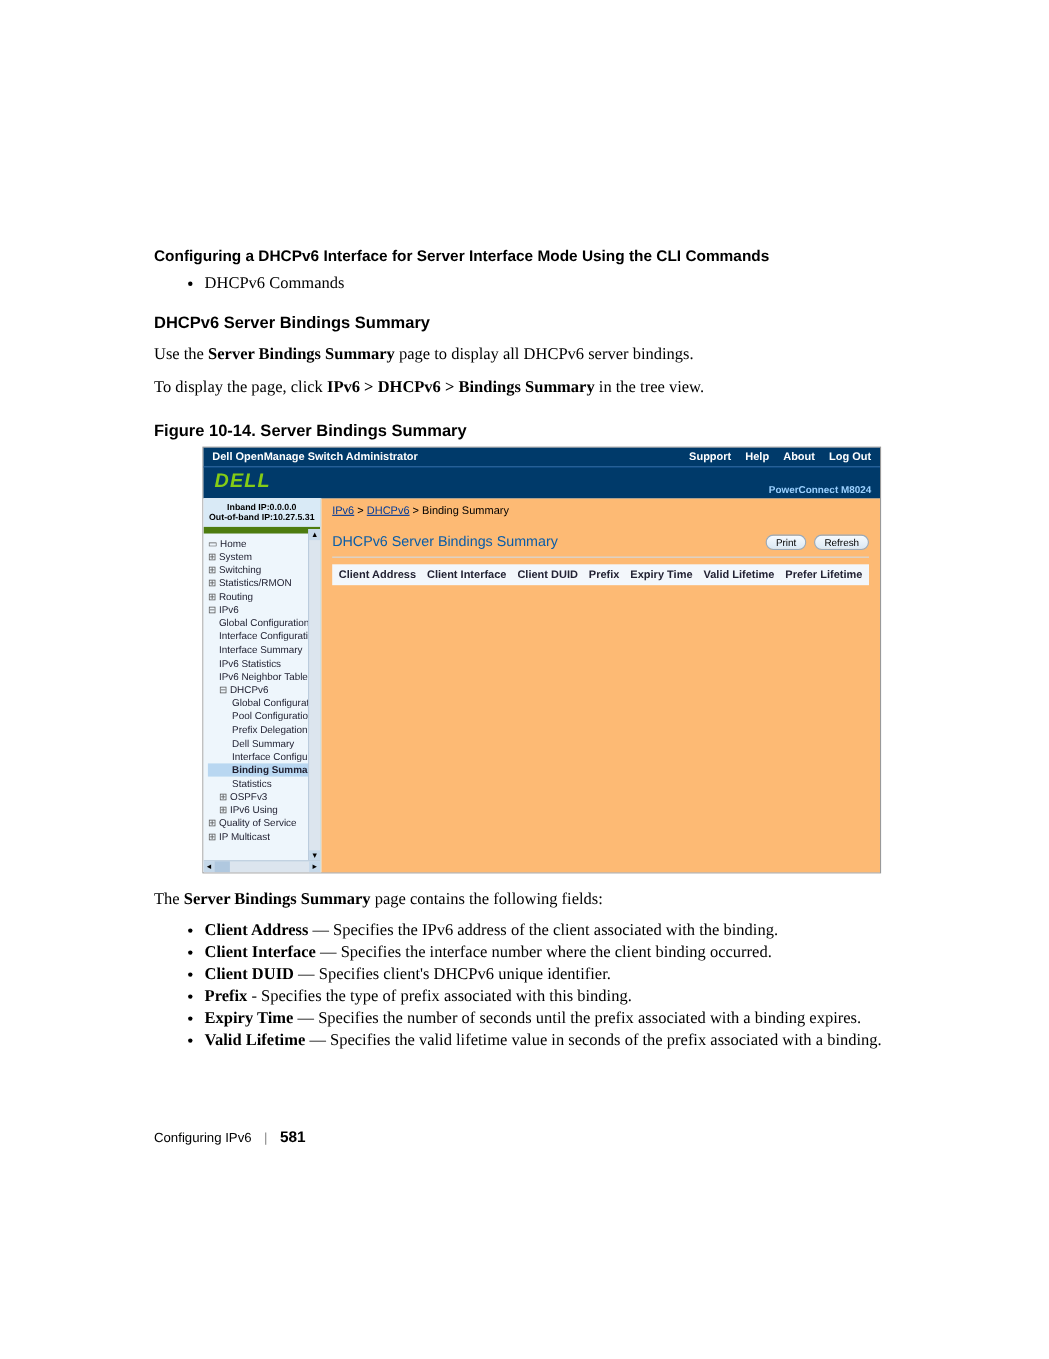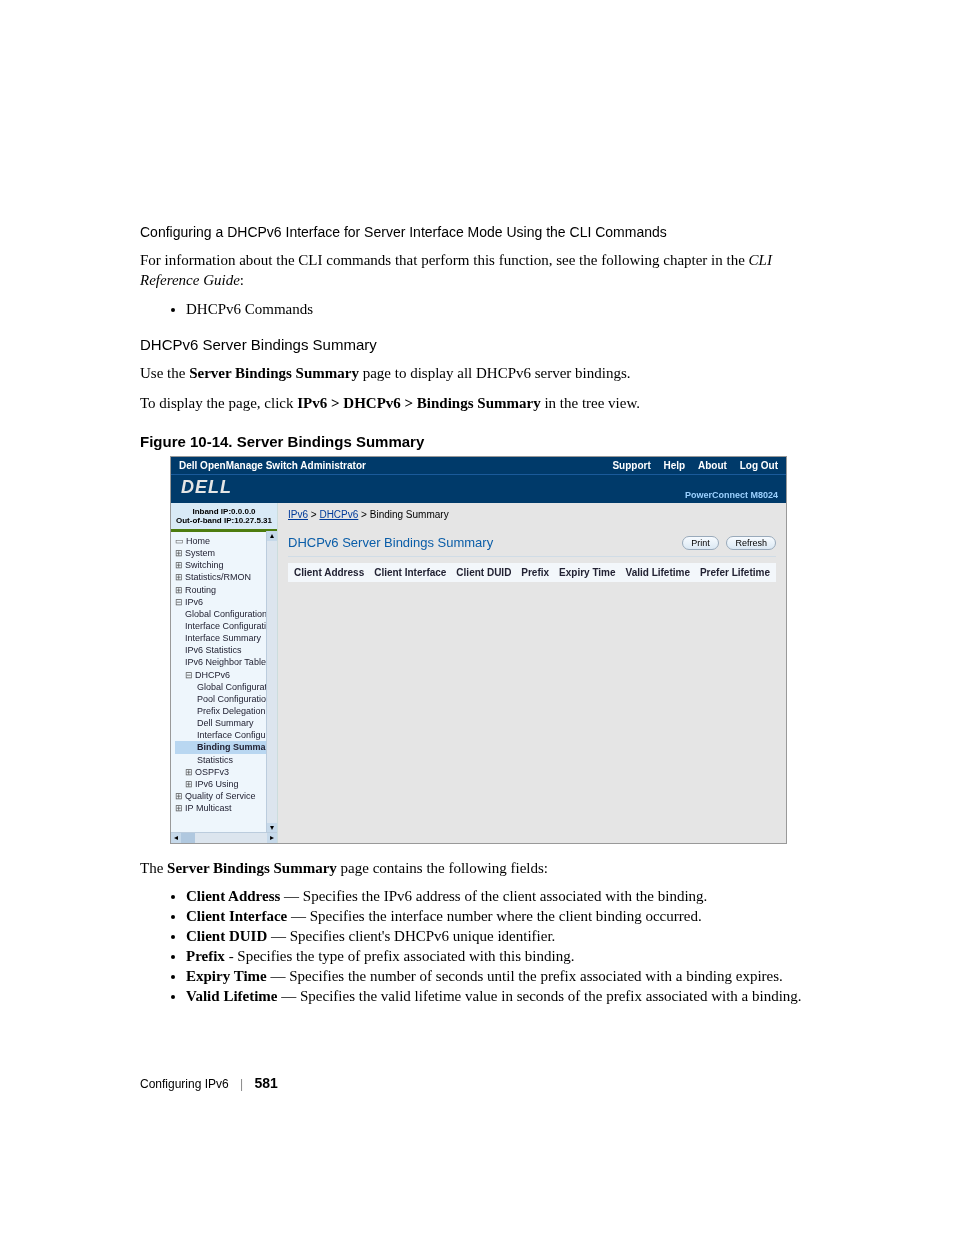--- a/index.html
+++ b/index.html
@@ -10,21 +10,21 @@
     color: #000;
     width: 954px;
   }
   .page {
     padding: 224px 140px 80px 140px;
     box-sizing: border-box;
     width: 954px;
   }
   .sans-bold {
     font-family: Arial, Helvetica, sans-serif;
-    font-weight: normal;
+    font-weight: bold;
   }
   .h4 {
     font-size: 14px;
     margin: 0 0 10px 0;
   }
   .h3 {
     font-size: 15px;
     margin: 18px 0 10px 0;
   }
   .body-text {
@@ -43,21 +43,21 @@
   .fig-caption {
     font-family: Arial, Helvetica, sans-serif;
     font-weight: bold;
     font-size: 15px;
     margin-top: 20px;
     margin-bottom: 6px;
   }
   
   .fig {
     width: 615px;
-    margin-left: 30px;
+    margin-left: 44px;
     border: 1px solid #999;
     font-family: Arial, Helvetica, sans-serif;
     font-size: 10px;
     background: #fff;
   }
   .fig-titlebar {
     background: #003a6a;
     color: #fff;
     display: flex;
     justify-content: space-between;
@@ -73,21 +73,21 @@
     position: relative;
     border-top: 1px solid #1a5a9a;
   }
   .fig-brandbar .logo {
     position: absolute;
     left: 10px;
     top: 2px;
     font-family: Arial, sans-serif;
     font-weight: bold;
     font-size: 18px;
-    color: #e5e5e5;
+    color: #84cc16;
     letter-spacing: 1px;
     font-style: italic;
   }
   .fig-brandbar .model {
     position: absolute;
     right: 8px;
     bottom: 3px;
     color: #9bd1ff;
     font-size: 9px;
     font-weight: bold;
@@ -99,21 +99,21 @@
     border-right: 1px solid #cdd;
     position: relative;
     overflow: hidden;
   }
   .fig-nav-ip {
     background: #d9eaf6;
     text-align: center;
     padding: 4px 2px;
     font-size: 8px;
     font-weight: bold;
-    border-bottom: 3px solid #4d7c0f;
+    border-bottom: 6px solid #4d7c0f;
   }
   .fig-nav-tree {
     padding: 3px 2px 0 4px;
     font-size: 9px;
     line-height: 1.35;
     color: #223;
   }
   .tree-item { white-space: nowrap; overflow: hidden; }
   .indent1 { padding-left: 10px; }
   .indent2 { padding-left: 22px; }
@@ -137,21 +137,21 @@
   }
   .fig-nav-hscroll .left, .fig-nav-hscroll .right {
     position:absolute; top:0; width:10px; height:10px;
     background:#c6d9ea; font-size:8px; text-align:center; line-height:10px;
   }
   .fig-nav-hscroll .left{left:0;} .fig-nav-hscroll .right{right:0;}
   .fig-nav-hscroll .thumb{position:absolute;left:10px;width:14px;top:0;height:10px;background:#b0c8df;}
   .fig-content {
     flex: 1;
     padding: 6px 10px 10px 10px;
-    background: #e5e5e5;
+    background: #fdba74;
   }
   .crumb { font-size: 10px; margin-bottom: 14px; }
   .crumb a { color: #003a9a; text-decoration: underline; }
   .panel-title {
     color: #0a5da8;
     font-size: 13px;
     margin-bottom: 6px;
     display: flex;
     justify-content: space-between;
     align-items: center;
@@ -184,23 +184,20 @@
   }
   .footer .sep { margin: 0 8px; color: #888; }
   .footer .pn { font-weight: bold; font-size: 14px; }
 </style>
 </head>
 <body>
 
 <div class="page">
 
   <div class="sans-bold h4">Configuring a DHCPv6 Interface for Server Interface Mode Using the CLI Commands</div>
-  <p class="body-text">
-    <span>For information about the CLI commands that perform this function, see the following chapter in the </span><span class="italic">CLI Reference Guide</span><span>:</span>
-  </p>
   <ul class="doc-list">
     <li>DHCPv6 Commands</li>
   </ul>
 
   <div class="sans-bold h3">DHCPv6 Server Bindings Summary</div>
   <p class="body-text">
     <span>Use the </span><span class="bold">Server Bindings Summary</span><span> page to display all DHCPv6 server bindings.</span>
   </p>
   <p class="body-text">
     <span>To display the page, click </span><span class="bold">IPv6 &gt; DHCPv6 &gt; Bindings Summary</span><span> in the tree view.</span>

